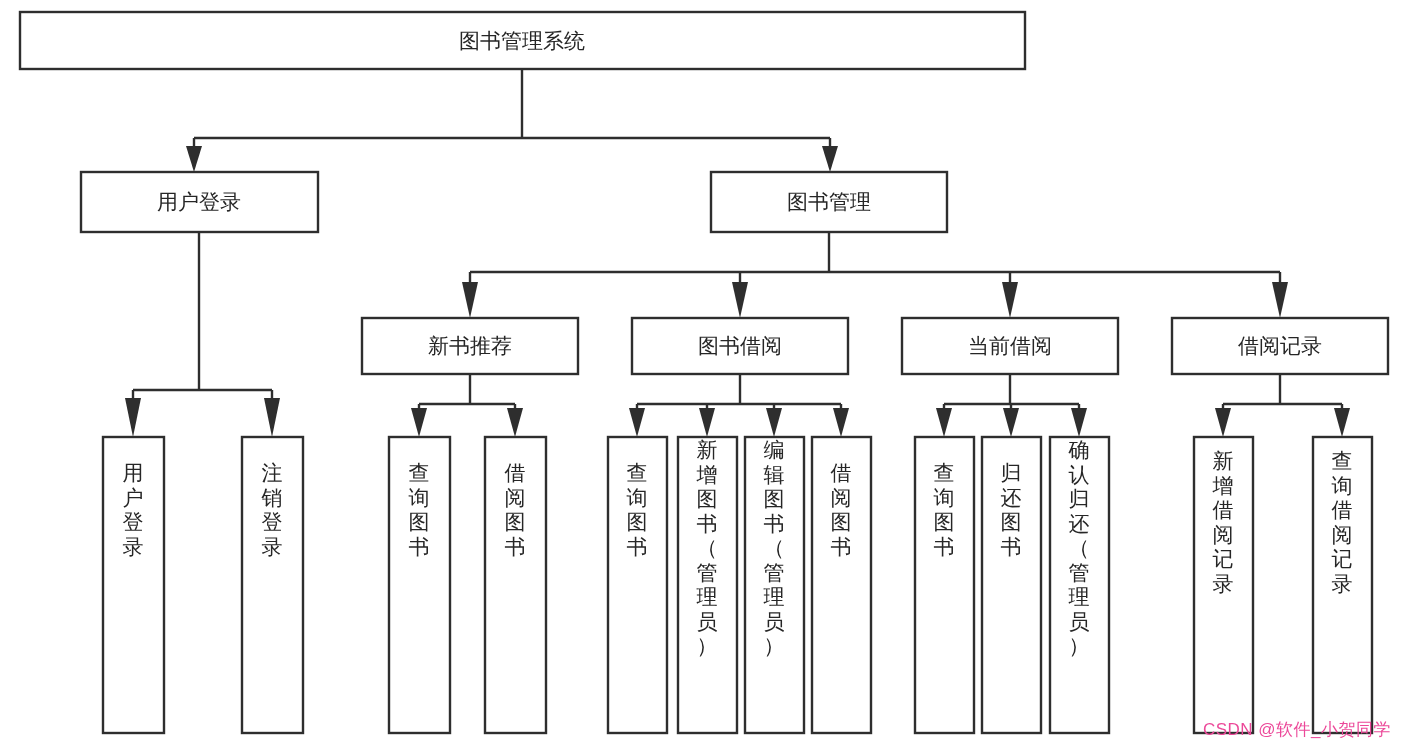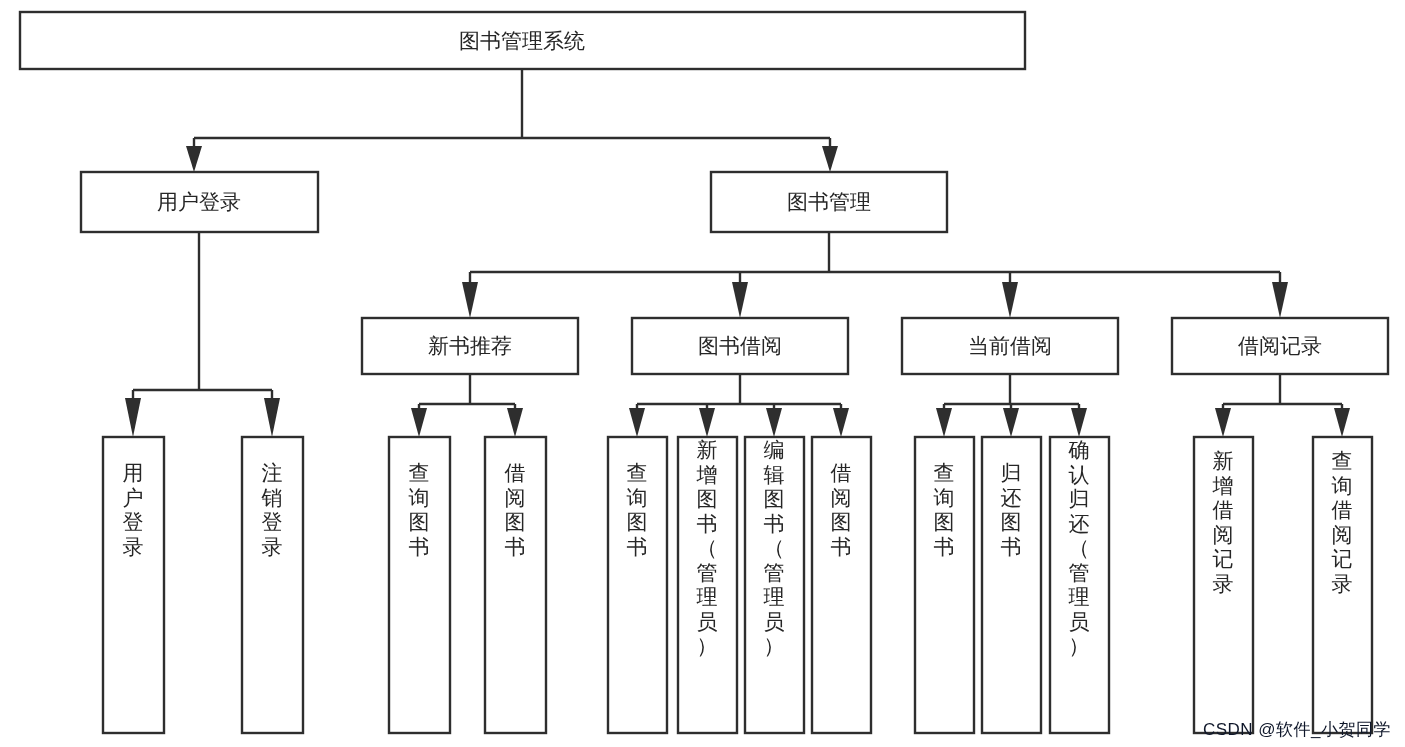--- a/index.html
+++ b/index.html
@@ -52,21 +52,21 @@
     font-family: "Liberation Sans", "DejaVu Sans", sans-serif;
     font-size: 21px;
     text-anchor: middle;
   }
   .watermark {
     position: absolute;
     right: 10px;
     bottom: 6px;
     font-family: "Liberation Sans", "DejaVu Sans", sans-serif;
     font-size: 17px;
-    color: #0f172a;
+    color: #ec4899;
     letter-spacing: 0.5px;
     white-space: nowrap;
     pointer-events: none;
   }
 </style>
 </head>
 <body>
 
 <div id="diagram-root">
 

